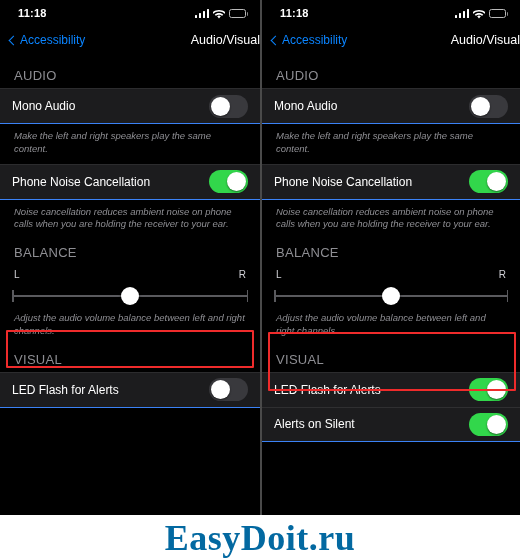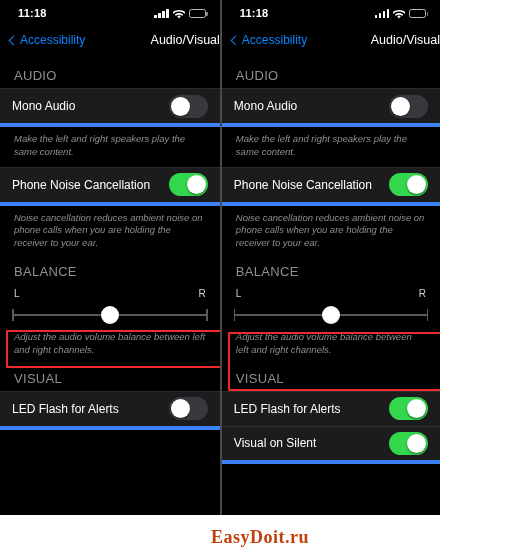--- a/index.html
+++ b/index.html
@@ -4,21 +4,21 @@
 <style>
   * { box-sizing: border-box; margin: 0; padding: 0; }
   html, body {
     width: 520px; height: 560px;
     background: #ffffff;
     font-family: "Liberation Sans", sans-serif;
     overflow: hidden;
   }
   .screens {
     display: flex;
-    width: 440px;
+    width: 520px;
     height: 515px;
     background: #ef4444;
   }
   .phone {
     width: 260px;
     height: 515px;
     background: #000;
     position: relative;
     color: #fff;
     overflow: hidden;
@@ -102,21 +102,21 @@
   .section-header {
     font-size: 13px;
     color: #8e8e93;
     letter-spacing: 0.3px;
     padding: 14px 14px 5px 14px;
     text-transform: uppercase;
   }
   .group {
     background: #1c1c1e;
     border-top: 1px solid #2c2c2e;
-    border-bottom: 4px solid #3b82f6;
+    border-bottom: 1px solid #3b82f6;
   }
   .row {
     height: 34px;
     display: flex;
     align-items: center;
     padding: 0 12px;
     font-size: 12px;
   }
   .row + .row { border-top: 1px solid #2f2f31; }
   .row .label { flex: 1 1 auto; }
@@ -197,22 +197,22 @@
   .watermark {
     height: 45px;
     background: #ffffff;
     display: flex;
     align-items: center;
     justify-content: center;
   }
   .watermark .wm-text {
     font-family: "Liberation Serif", serif;
     font-weight: bold;
-    font-size: 18px;
-    color: #c2410c;
+    font-size: 36px;
+    color: #0369a1;
     letter-spacing: 0.5px;
   }
 </style>
 </head>
 <body>
 
 <div class="screens">
 
   <div class="phone left">
 
@@ -359,21 +359,21 @@
 
     <div class="section-header">VISUAL</div>
     <div class="group">
       <div class="row">
         <span class="label">LED Flash for Alerts</span>
         <span class="toggle on">
             <span class="knob"></span>
           </span>
       </div>
       <div class="row">
-        <span class="label">Visual on Silent</span>
+        <span class="label">Alerts on Silent</span>
         <span class="toggle on">
             <span class="knob"></span>
           </span>
       </div>
     </div>
 
     <div class="highlight" style="left:6px; top:332px; width:248px; height:59px;"></div>
   </div>
 </div>
 

